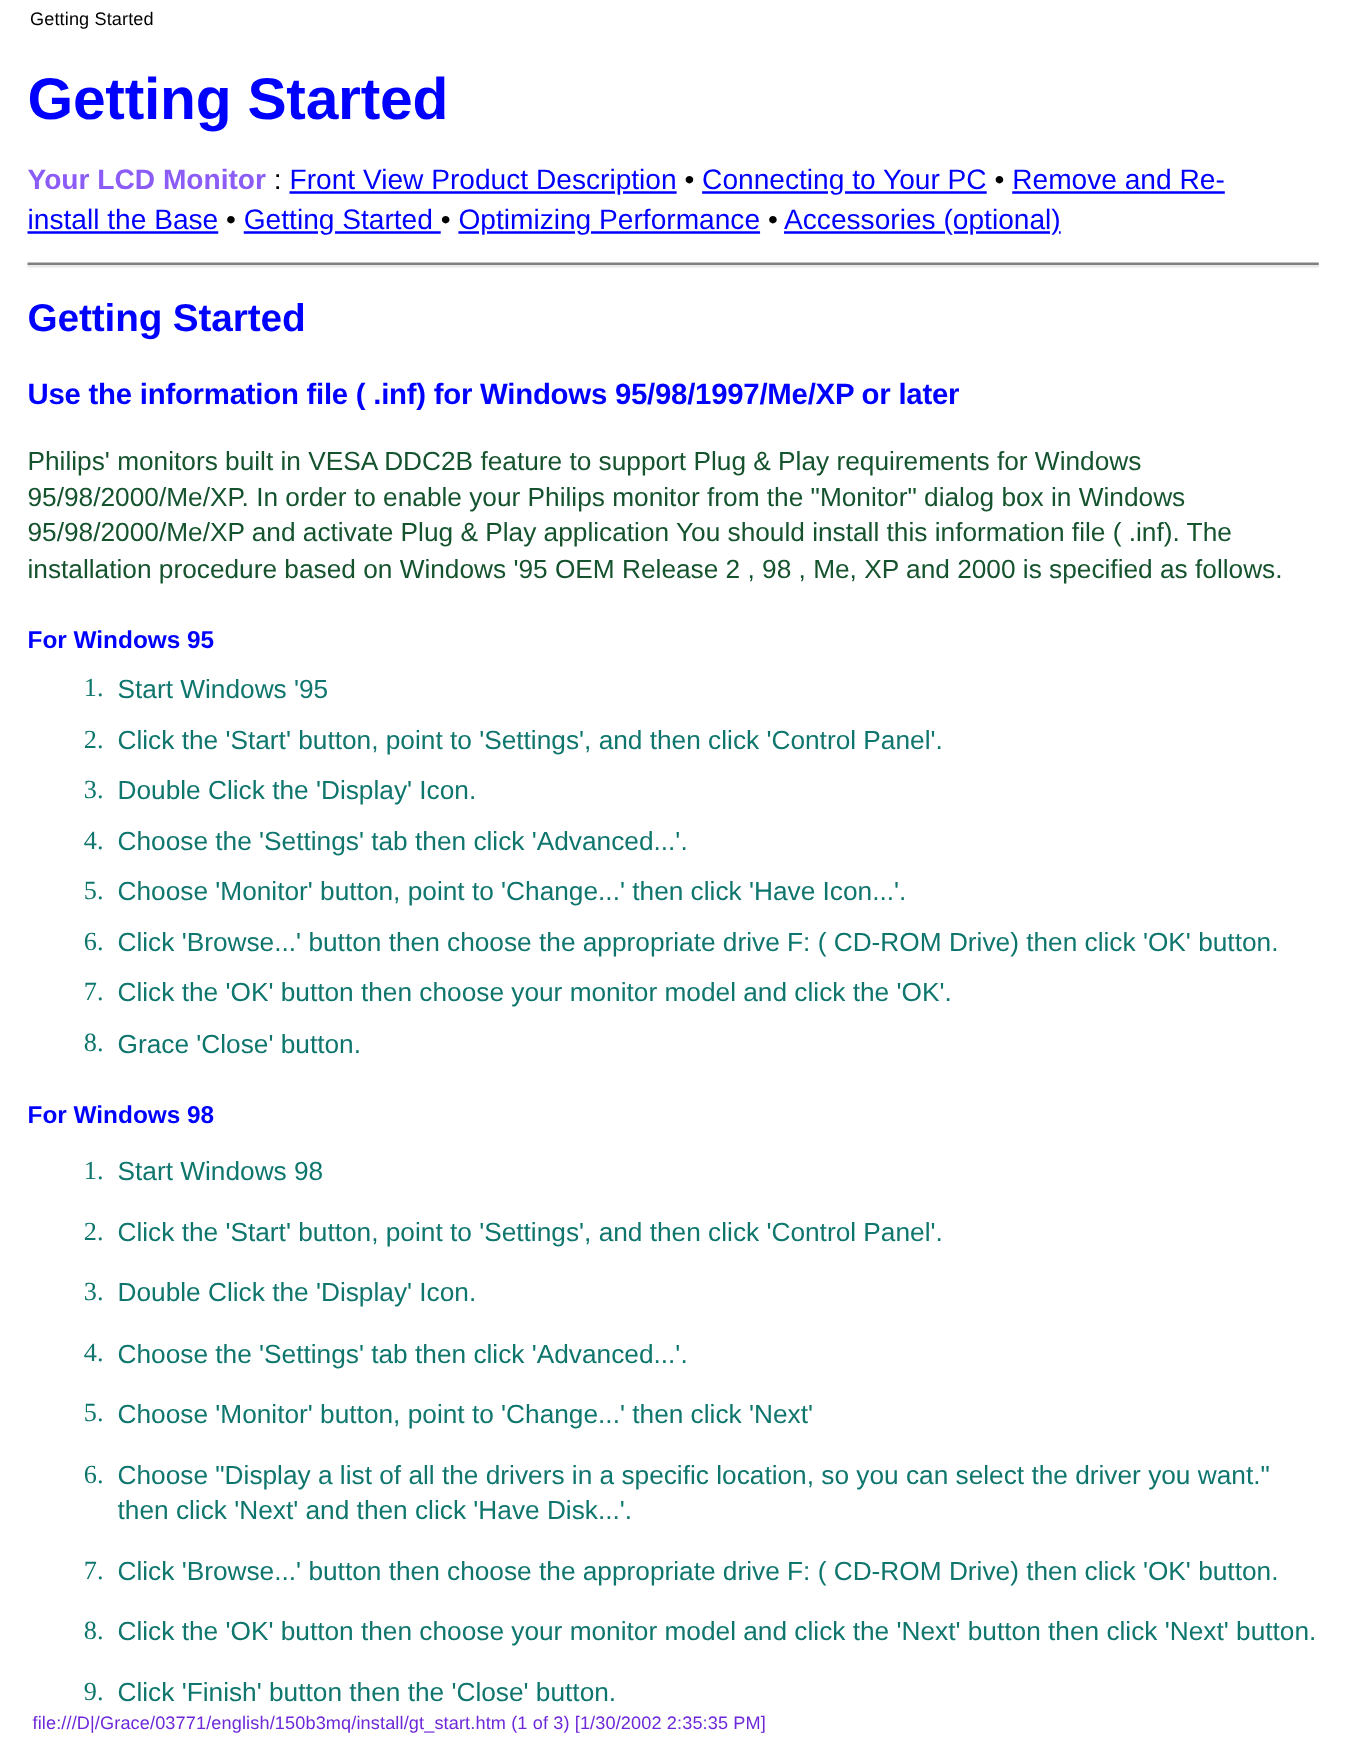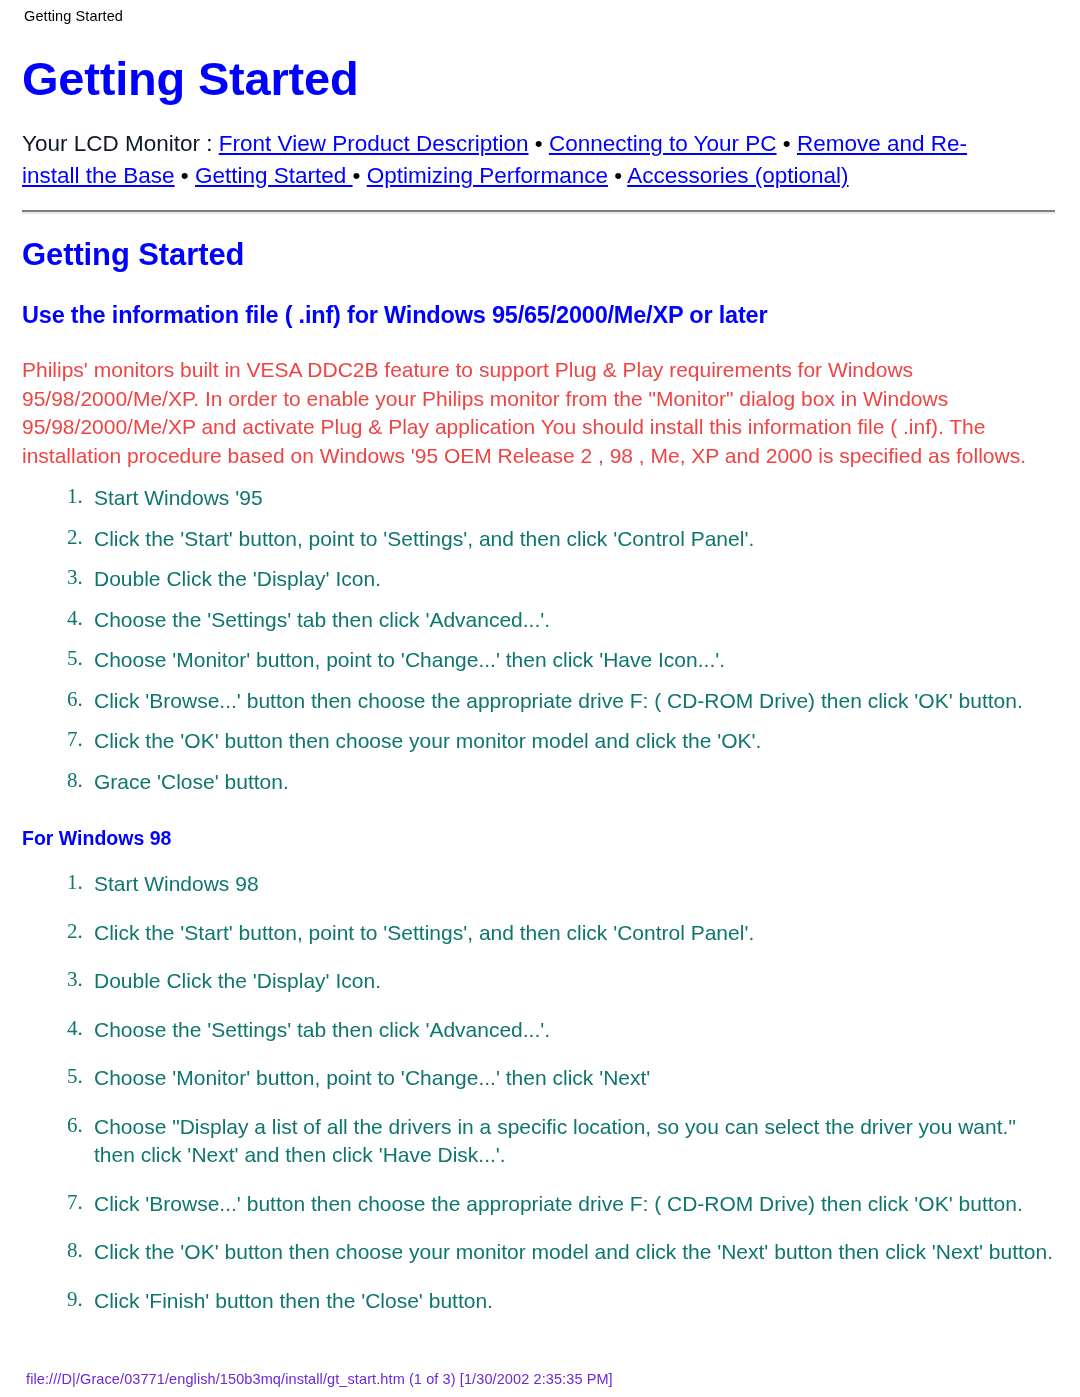--- a/index.html
+++ b/index.html
@@ -47,22 +47,22 @@
 
   .nav {
     margin-top: 22px;
     font-size: 22.5px;
     line-height: 32px;
     color: #000000;
     font-weight: bold;
     max-width: 1000px;
   }
   .nav .nav-lead {
-    font-weight: normal;
-    color: #0f172a;
+    font-weight: bold;
+    color: #8b5cf6;
   }
   .nav .nav-colon {
     font-weight: normal;
     color: #000000;
   }
   .nav a {
     color: #0000ff;
     font-weight: normal;
   }
   .nav .sep {
@@ -95,21 +95,21 @@
     line-height: 30px;
     font-weight: bold;
     color: #0000ff;
     letter-spacing: -0.2px;
   }
 
   p.body-text {
     margin: 26px 0 0 0;
     font-size: 21px;
     line-height: 28.5px;
-    color: #ef4444;
+    color: #14532d;
     max-width: 1030px;
   }
 
   h4.group-title {
     margin: 30px 0 0 0;
     font-size: 19.5px;
     line-height: 24px;
     font-weight: bold;
     color: #0000ff;
   }
@@ -161,25 +161,26 @@
   <h1 class="doc-title">Getting Started</h1>
 
   <div class="nav">
     <span class="nav-lead">Your LCD Monitor</span><span class="nav-colon"> : </span><span id="nav-links"><a href="#">Front View Product Description</a><span class="sep"> • </span><a href="#">Connecting to Your PC</a><span class="sep"> • </span><a href="#">Remove and Re-install the Base</a><span class="sep"> • </span><a href="#">Getting Started </a><span class="sep"> • </span><a href="#">Optimizing Performance</a><span class="sep"> • </span><a href="#">Accessories (optional)</a></span>
   </div>
 
   <hr class="rule">
 
   <h2 class="section-title">Getting Started</h2>
 
-  <h3 class="sub-title">Use the information file ( .inf) for Windows 95/65/2000/Me/XP or later</h3>
+  <h3 class="sub-title">Use the information file ( .inf) for Windows 95/98/1997/Me/XP or later</h3>
 
   <p class="body-text">Philips' monitors built in VESA DDC2B feature to support Plug &amp; Play requirements for Windows 95/98/2000/Me/XP. In order to enable your Philips monitor from the "Monitor" dialog box in Windows 95/98/2000/Me/XP and activate Plug &amp; Play application You should install this information file ( .inf). The installation procedure based on Windows '95 OEM Release 2 , 98 , Me, XP and 2000 is specified as follows.</p>
 
   <div id="groups">
+      <h4 class="group-title">For Windows 95</h4>
       <ol class="steps">
         <li><span class="li-text">Start Windows '95</span></li>
         <li><span class="li-text">Click the 'Start' button, point to 'Settings', and then click 'Control Panel'.</span></li>
         <li><span class="li-text">Double Click the 'Display' Icon.</span></li>
         <li><span class="li-text">Choose the 'Settings' tab then click 'Advanced...'.</span></li>
         <li><span class="li-text">Choose 'Monitor' button, point to 'Change...' then click 'Have Icon...'.</span></li>
         <li><span class="li-text">Click 'Browse...' button then choose the appropriate drive F: ( CD-ROM Drive) then click 'OK' button.</span></li>
         <li><span class="li-text">Click the 'OK' button then choose your monitor model and click the 'OK'.</span></li>
         <li><span class="li-text">Grace 'Close' button.</span></li>
       </ol>

